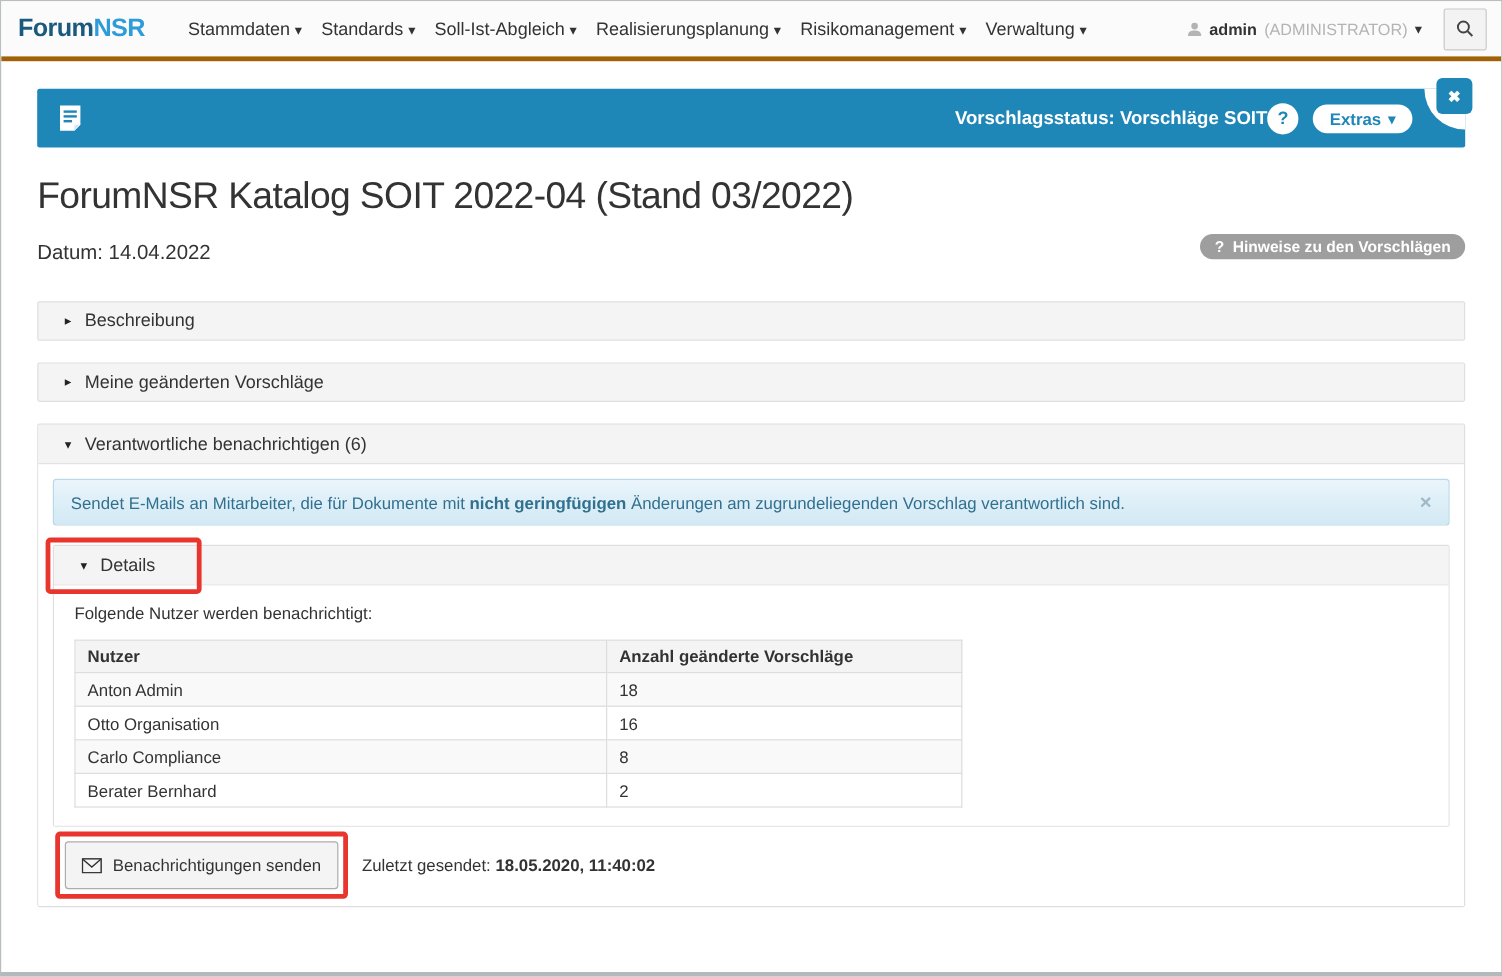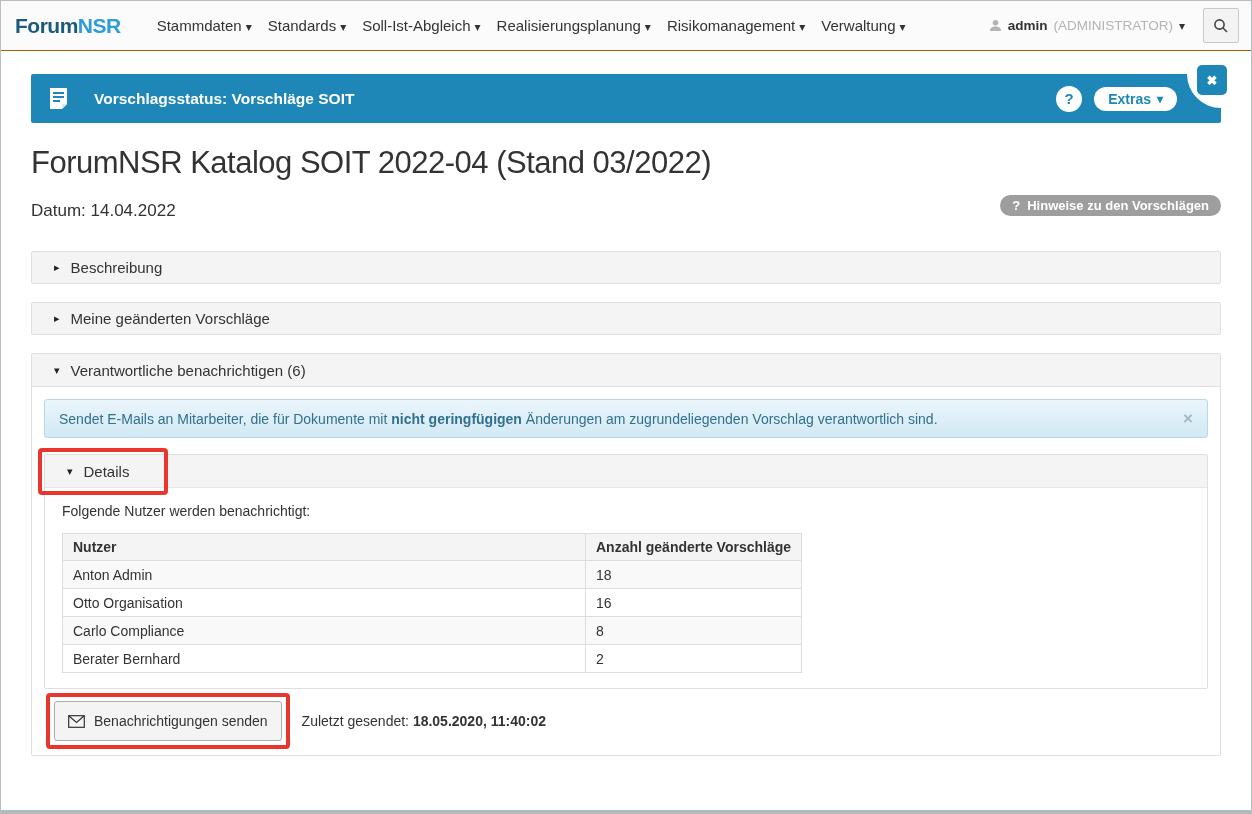--- a/index.html
+++ b/index.html
@@ -5,21 +5,21 @@
   * { margin:0; padding:0; box-sizing:border-box; }
   html,body { background:#fff; }
   body { font-family:"Liberation Sans", sans-serif; color:#333; }
   .page {
     width:1252px; height:814px; position:relative; background:#fff;
     border:1px solid #b9bfc1; border-bottom:4px solid #b3babc; overflow:hidden;
   }
 
   
   .topnav {
-    height:50px; background:#fbfbfb; border-bottom:1px solid #a16207;
+    height:50px; background:#fbfbfb; border-bottom:4px solid #a16207;
     display:flex; align-items:center; padding:0 12px 0 14px;
   }
   .logo { font-size:21px; font-weight:bold; letter-spacing:-0.5px; margin-right:36px; cursor:pointer; }
   .logo .p1 { color:#1b5a7d; }
   .logo .p2 { color:#2d9cd8; }
   .nav-items { display:flex; align-items:center; gap:16px; flex:1; }
   .nav-item { font-size:15px; color:#333; cursor:pointer; white-space:nowrap; }
   .nav-item .caret { font-size:12px; margin-left:4px; color:#333; }
   .user-area { display:flex; align-items:center; gap:6px; margin-right:18px; font-size:13.5px; cursor:pointer; }
   .user-area .uname { font-weight:bold; color:#333; }
@@ -30,21 +30,21 @@
     display:flex; align-items:center; justify-content:center; cursor:pointer;
   }
 
   
   .content { margin:0 30px; position:relative; }
 
   .blue-bar {
     margin-top:23px; height:49px; background:#1e87b8; border-radius:2px;
     display:flex; align-items:center; padding:0 18px; position:relative; color:#fff;
   }
-  .blue-bar .bar-title { font-size:15.5px; font-weight:bold; margin-left:26px; flex:1; }
+  .blue-bar .bar-title { font-size:15.5px; font-weight:bold; margin-left:7px; flex:1;text-align:right; }
   .help-circle {
     width:26px; height:26px; border-radius:50%; background:#fff; color:#1e87b8;
     font-weight:bold; font-size:15px; display:flex; align-items:center; justify-content:center;
     cursor:pointer; margin-right:12px;
   }
   .extras-pill {
     background:#fff; color:#1e87b8; font-weight:bold; font-size:14px;
     border-radius:14px; padding:4px 14px; cursor:pointer; display:flex; align-items:center; gap:6px;
     margin-right:26px;
   }
@@ -96,21 +96,21 @@
     display:flex; align-items:center; padding:0 22px; font-size:15px; cursor:pointer;
   }
   .dp-body { padding:15px 17px; background:#fff; }
   .intro-text { font-size:14px; margin-bottom:14px; }
 
   table.users { border-collapse:collapse; width:740px; font-size:14px; }
   table.users th, table.users td { border:1px solid #ddd; padding:5px 10px; text-align:left; }
   table.users th { background:#f4f4f4; font-weight:bold; height:27px; }
   table.users td { height:28px; }
   table.users tbody tr:nth-child(odd) { background:#f9f9f9; }
-  table.users th:first-child, table.users td:first-child { width:523px; }
+  table.users th:first-child, table.users td:first-child { width:443px; }
 
   .footer-row { margin-top:12px; display:flex; align-items:center; }
   .send-wrap { position:relative; margin-left:10px; }
   .send-btn {
     background:#f4f4f4; border:1px solid #adadad; border-radius:3px;
     font-size:14px; color:#333; padding:11px 13px; display:flex; align-items:center; gap:9px;
     cursor:pointer; font-family:"Liberation Sans", sans-serif;
   }
   .last-sent { font-size:14px; margin-left:20px; }
   .last-sent b { font-weight:bold; }

